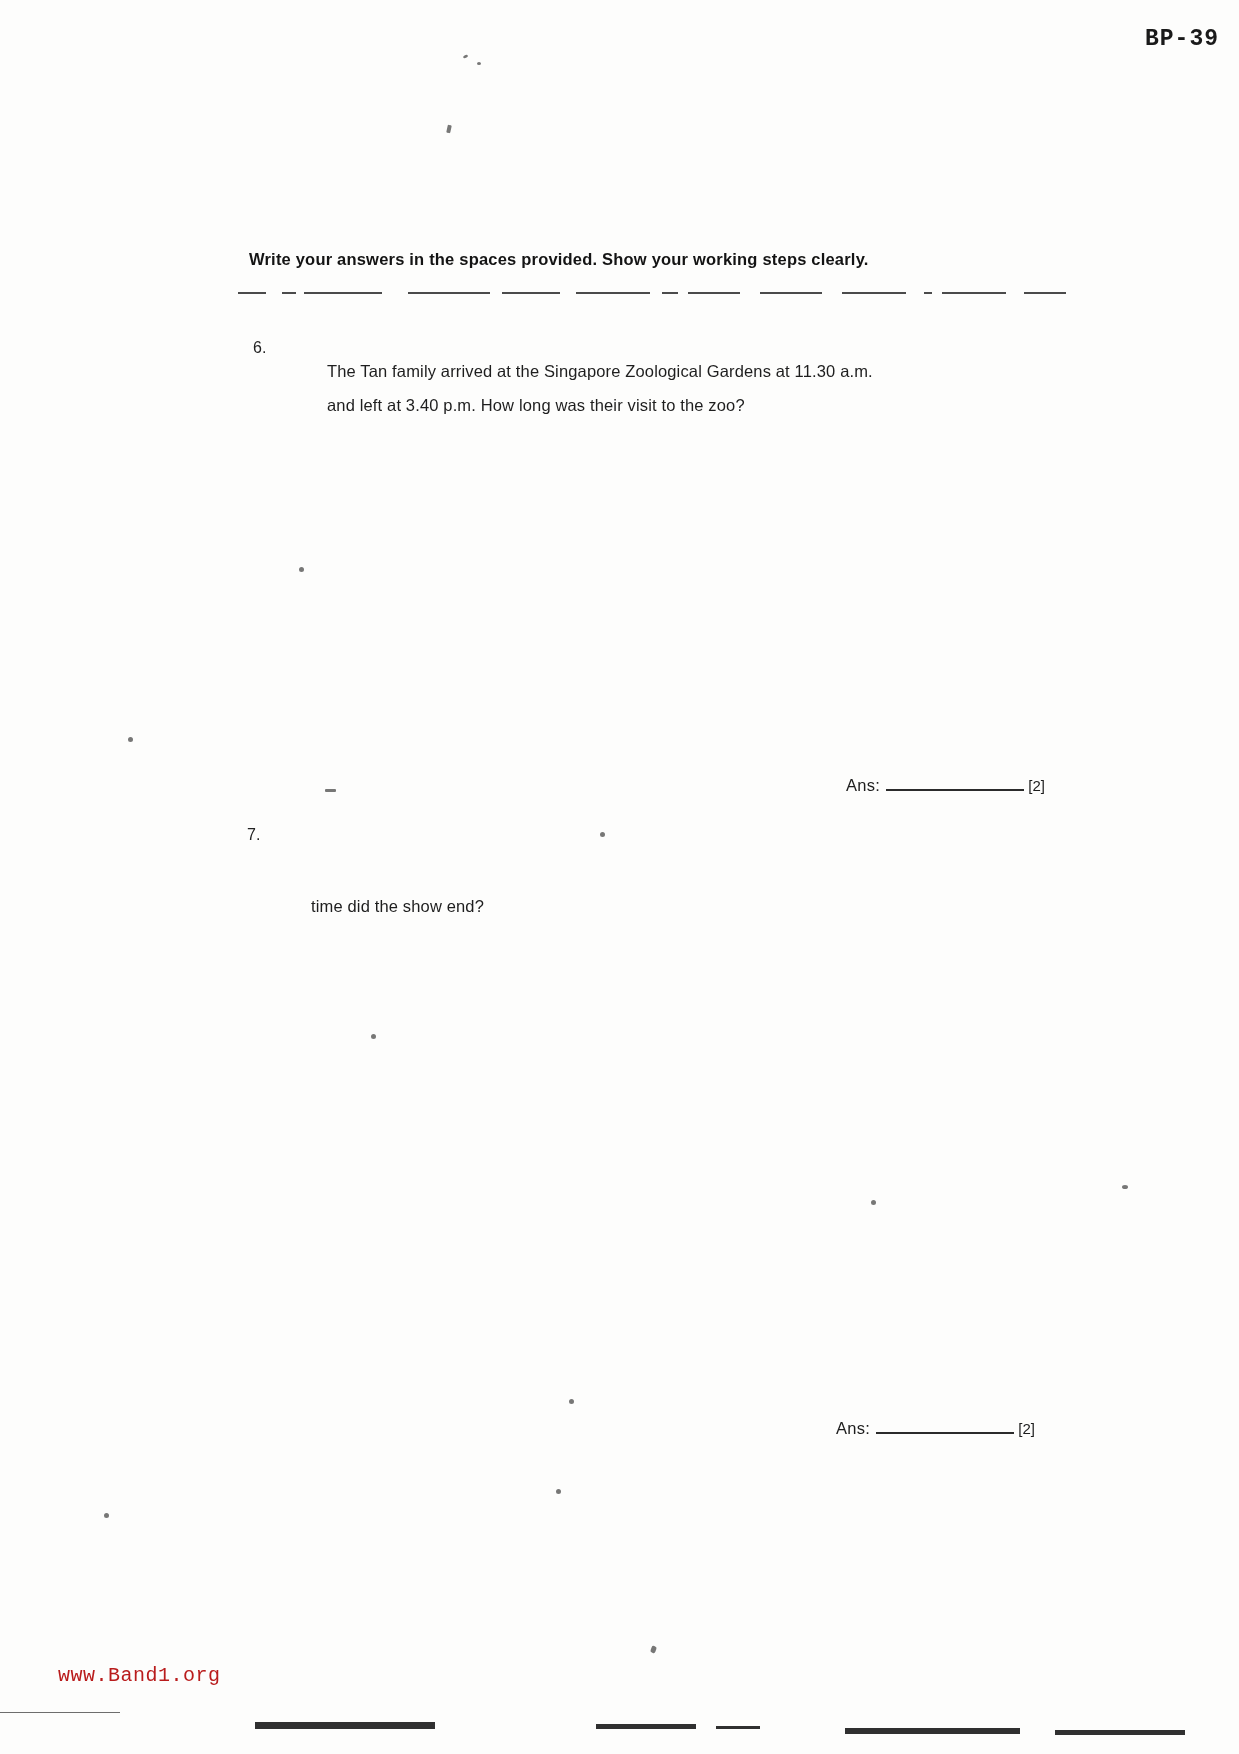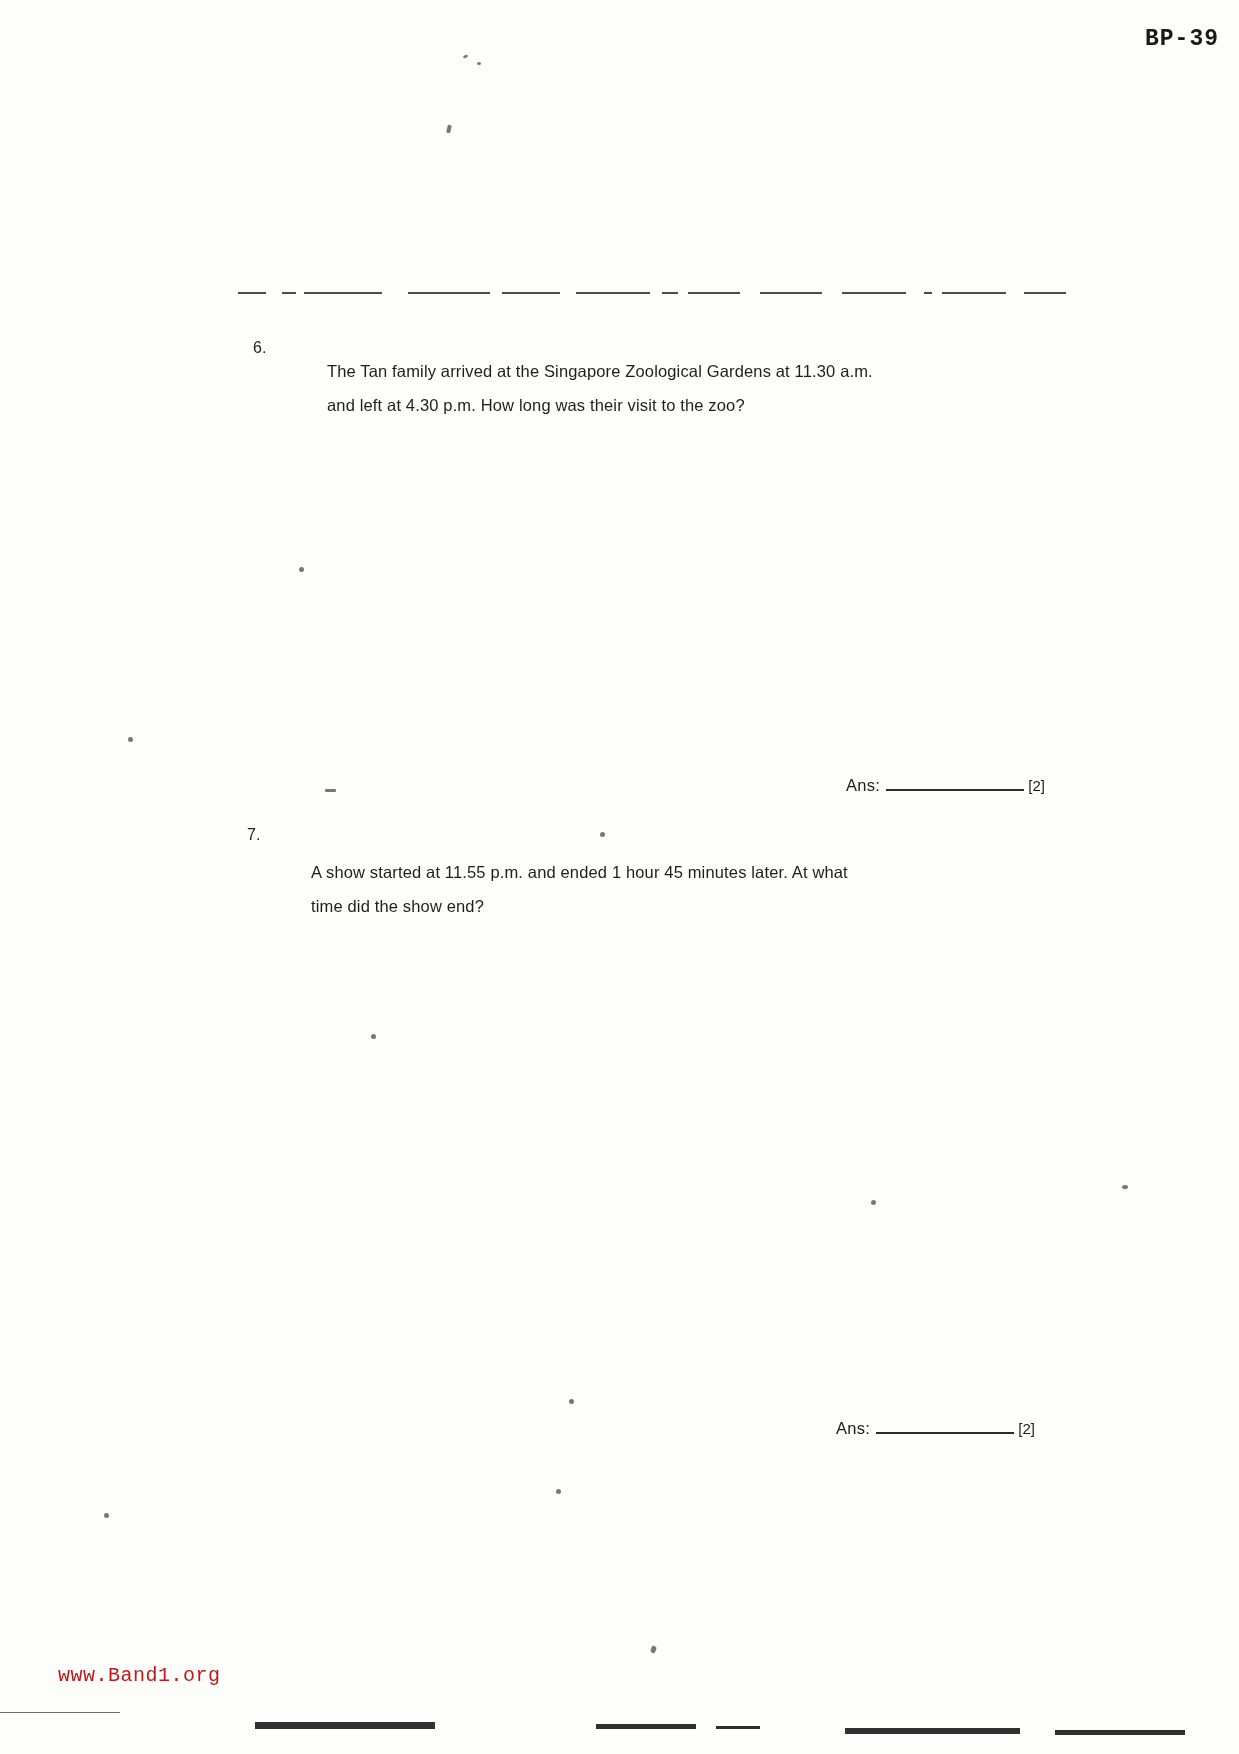--- a/index.html
+++ b/index.html
@@ -148,50 +148,51 @@
   <div class="speck" style="left:325px; top:789px; width:11px; height:3px; border-radius:1px;"></div>
   <div class="speck" style="left:600px; top:832px; width:5px; height:5px;"></div>
   <div class="speck" style="left:371px; top:1034px; width:5px; height:5px;"></div>
   <div class="speck" style="left:871px; top:1200px; width:5px; height:5px;"></div>
   <div class="speck" style="left:1122px; top:1185px; width:6px; height:4px;"></div>
   <div class="speck" style="left:569px; top:1399px; width:5px; height:5px;"></div>
   <div class="speck" style="left:556px; top:1489px; width:5px; height:5px;"></div>
   <div class="speck" style="left:104px; top:1513px; width:5px; height:5px;"></div>
   <div class="speck" style="left:651px; top:1646px; width:5px; height:7px; border-radius:2px; transform:rotate(20deg);"></div>
 
+  <div class="instruction">Write your answers in the spaces provided.  Show your working steps clearly.</div>
 
   <div class="rule-wrap">
     <div class="rule-seg" style="left:0px;   width:28px;"></div>
     <div class="rule-seg" style="left:44px;  width:14px;"></div>
     <div class="rule-seg" style="left:66px;  width:78px;"></div>
     <div class="rule-seg" style="left:170px; width:82px;"></div>
     <div class="rule-seg" style="left:264px; width:58px;"></div>
     <div class="rule-seg" style="left:338px; width:74px;"></div>
     <div class="rule-seg" style="left:424px; width:16px;"></div>
     <div class="rule-seg" style="left:450px; width:52px;"></div>
     <div class="rule-seg" style="left:522px; width:62px;"></div>
     <div class="rule-seg" style="left:604px; width:64px;"></div>
     <div class="rule-seg" style="left:686px; width:8px;"></div>
     <div class="rule-seg" style="left:704px; width:64px;"></div>
     <div class="rule-seg" style="left:786px; width:42px;"></div>
   </div>
 
   <div class="q-num" style="left:253px; top:339px;">6.</div>
   <div class="q-body" style="left:327px; top:339px; width:740px;margin-top:15px;">
     <span>The Tan family arrived at the Singapore Zoological Gardens at 11.30 a.m.</span><br>
-    <span>and left at 4.30 p.m. How long was their visit to the zoo?</span>
+    <span>and left at 3.40 p.m. How long was their visit to the zoo?</span>
   </div>
 
   <div class="ans" style="left:846px; top:775px;">
     <span class="lbl">Ans:</span><span class="blank"></span><span class="marks">[2]</span>
   </div>
 
   <div class="q-num" style="left:247px; top:826px;">7.</div>
   <div class="q-body" style="left:311px; top:855px; width:760px;">
-    <span>A show started at 11.55 p.m. and ended 1 hour 45 minutes later. At what</span><br>
+    <br>
     <span>time did the show end?</span>
   </div>
 
   <div class="ans" style="left:836px; top:1418px;">
     <span class="lbl">Ans:</span><span class="blank"></span><span class="marks">[2]</span>
   </div>
 
   <div class="watermark" style="top:1664px;">www.Band1.org</div>
 
   <div class="edge-thin" style="left:0; top:1712px; width:120px;"></div>

